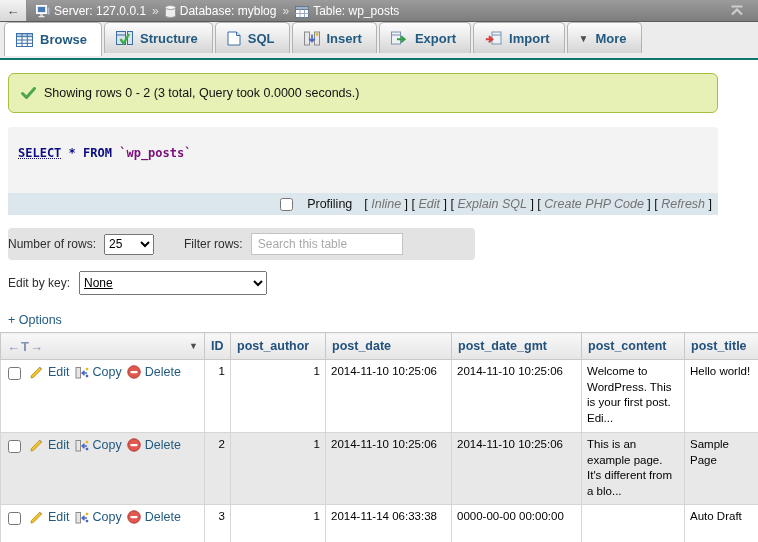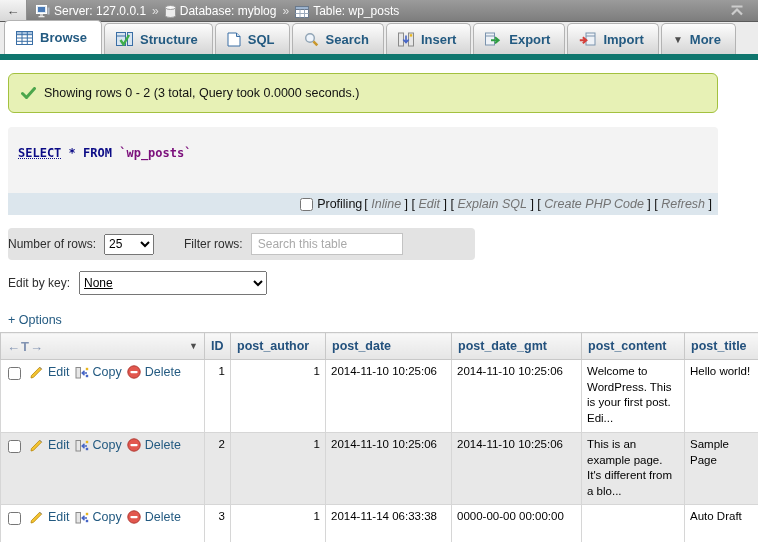--- a/index.html
+++ b/index.html
@@ -13,22 +13,22 @@
   .nav-collapse { width:27px; border:none; border-right:1px solid #8f8f8f;
             background:linear-gradient(#f4f4f4,#d7d7d7); color:#444; font-size:13px; cursor:pointer; }
   .crumbs { flex:1; display:flex; align-items:center; gap:5px; padding-left:9px;
             color:#fff; font-size:12px; white-space:nowrap; }
   .crumbs .seg { display:flex; align-items:flex-end; gap:4px; }
   .crumbs .sep { color:#e0e0e0; padding:0 1px; }
   .icon { display:inline-flex; align-items:center; }
   .collapse-top { width:42px; display:flex; align-items:center; justify-content:center; cursor:pointer; }
 
   
-  .tabbar { height:38px; background:#ececec; display:flex; align-items:flex-end;
-            padding-left:4px; border-bottom:6px solid #0f766e; }
+  .tabbar { height:38px; background:#ececec; display:flex; align-items:flex-start;
+            padding-left:4px; border-bottom:2px solid #0f766e; }
   .tab { display:flex; align-items:center; gap:7px; height:31px; padding:0 14px 0 11px;
          margin-right:2px; background:linear-gradient(#fdfdfd,#d5d5d5);
          border:1px solid #b3b3b3; border-bottom:none; border-radius:5px 5px 0 0;
          color:#235a81; font-size:13px; font-weight:bold; cursor:pointer; }
   .tab.active { background:#fff; height:34px; }
   .caret { font-size:9px; color:#4d4d4d; }
 
   
   .msg { margin:13px 40px 0 8px; height:40px; display:flex; align-items:center; gap:8px;
          padding:0 12px; background:#e7f1b5; border:1px solid #a3c13f; border-radius:6px;
@@ -36,21 +36,21 @@
 
   
   .sqlbox { margin:14px 40px 0 8px; height:66px; background:#f3f3f3; border-radius:4px 4px 0 0;
             padding:19px 10px 0 10px; }
   .sqlbox code { font-family:"DejaVu Sans Mono", monospace; font-size:12px; color:#0b0b86; font-weight:bold; }
   .kw { color:#0b0b86; }
   .kw.u { text-decoration:underline dotted; }
   .ident { color:#7b0f7b; }
 
   .profiling { margin:0 40px 0 8px; height:22px; background:#dce6ed; display:flex;
-               align-items:center; justify-content:flex-end; gap:2px; padding-right:6px;
+               align-items:center; justify-content:flex-end; gap:12px; padding-right:6px;
                font-size:12.5px; color:#111; }
   .profiling a { color:#737373; text-decoration:none; cursor:pointer;font-style:italic; }
   .profiling input { margin-right:2px; }
 
   
   .numbar { margin:13px 0 0 8px; width:467px; height:32px; background:#e3e3e3; border-radius:4px;
             display:flex; align-items:center; gap:8px; padding:0 0; color:#2e2e2e; }
   .numbar select { width:50px; height:21px; font-size:12px; }
   .numbar .flt { margin-left:22px; }
   .numbar input { width:152px; height:22px; border:1px solid #c3c3c3; padding:0 6px; font-size:12px; color:#333; }
@@ -157,29 +157,20 @@
         <span>Structure</span>
       </div>
       <div class="tab">
         <span class="icon">
           <svg width="14" height="15" viewBox="0 0 14 15">
             <path d="M1 1 h8.5 l3.5 3.5 V14 H1 z" fill="#fff" stroke="#3a6ea5"></path>
             <path d="M9.5 1 v3.5 H13" fill="#cfe0ee" stroke="#3a6ea5"></path>
           </svg>
         </span>
         <span>SQL</span>
-      </div>
-      <div class="tab">
-        <span class="icon">
-          <svg width="15" height="15" viewBox="0 0 15 15">
-            <circle cx="6" cy="6" r="4.3" fill="#eef4fb" stroke="#90a4b5" stroke-width="1.4"></circle>
-            <line x1="9.4" y1="9.4" x2="13.3" y2="13.3" stroke="#c9972c" stroke-width="2.6"></line>
-          </svg>
-        </span>
-        <span>Search</span>
       </div>
       <div class="tab">
         <span class="icon">
           <svg width="16" height="15" viewBox="0 0 16 15">
             <rect x="0.5" y="1" width="5" height="13" fill="#e7e7e7" stroke="#8a8a8a"></rect>
             <rect x="10.5" y="1" width="5" height="13" fill="#e7e7e7" stroke="#8a8a8a"></rect>
             <path d="M8 3.5 v6.5 M5.2 7.5 l2.8 3 2.8-3" stroke="#4665c6" stroke-width="1.6" fill="none"></path>
             <rect x="11.8" y="2.2" width="2.4" height="2.4" fill="#e8b61e"></rect>
           </svg>
         </span>

